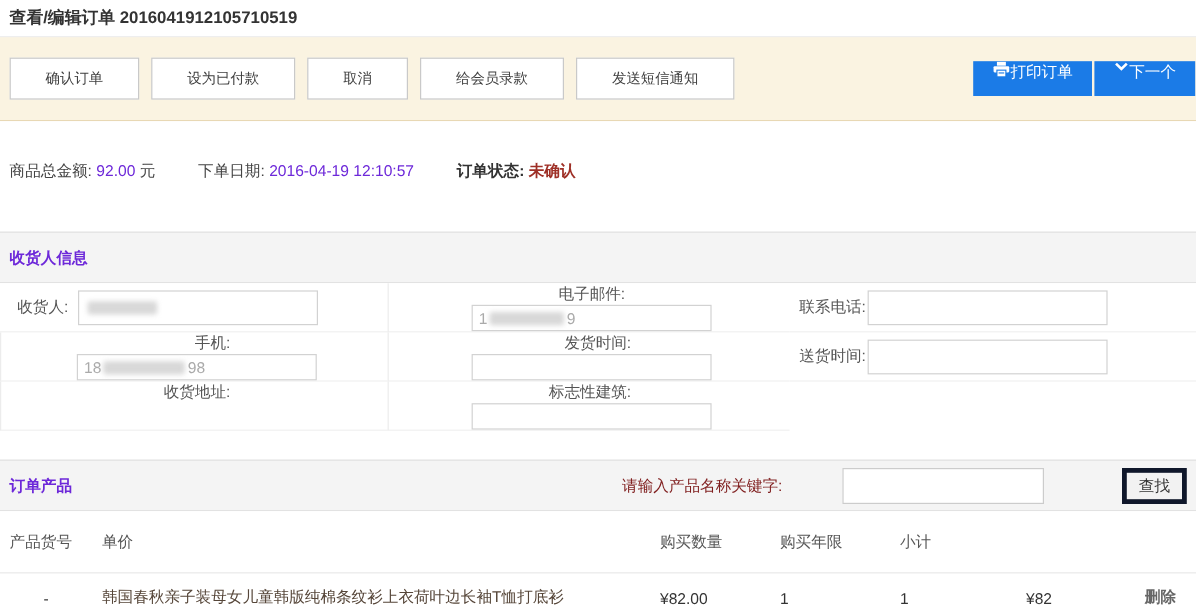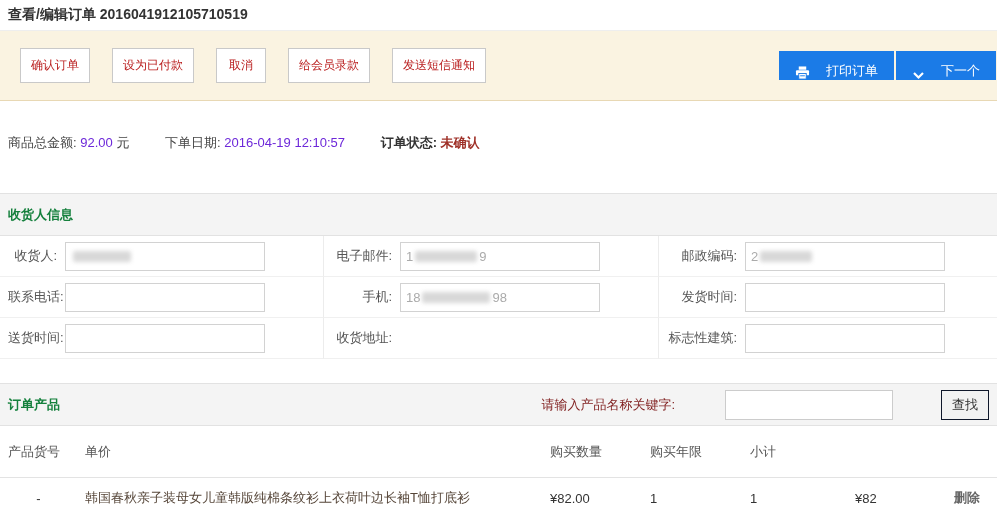--- a/index.html
+++ b/index.html
@@ -16,55 +16,55 @@
     background:#fff; font-size:14px; font-weight:bold; color:#333;text-align:right;
   }
 
   
   .toolbar {
     height:71px; background:#faf3e1;
     border-top:1px solid #eee; border-bottom:1px solid #e8d8b4;
     display:flex; align-items:center; padding:0 0 0 8px;
   }
   .btn-plain {
-    background:#fff; border:1px solid #c9c9c9; color:#b91c1c;
-    font-size:12px; padding:8px 10px; margin-right:10px; cursor:pointer;
-    font-family:inherit; min-width:50px; white-space:nowrap;margin-left:12px;
+    background:#fff; border:1px solid #c9c9c9; color:#404040;
+    font-size:12px; padding:8px 29px; margin-right:10px; cursor:pointer;
+    font-family:inherit; min-width:50px; white-space:nowrap;
   }
   .toolbar-spacer { flex:1; }
   .btn-blue {
     background:#1b7be7; color:#fff; border:none; cursor:pointer;
     font-size:13px; padding:0 16px; height:29px; margin-left:2px;
-    display:inline-flex; align-items:flex-end; gap:16px; font-family:inherit;
+    display:inline-flex; align-items:flex-start; gap:0; font-family:inherit;
     white-space:nowrap;
   }
   .btn-blue:last-child { margin-right:1px; }
 
   
   .summary { height:92px; padding:33px 8px 0; background:#fff; font-size:13px; color:#444; }
   .summary .grp { margin-right:32px; }
   .val-red { color:#6d28d9; }
   .status-label { font-weight:bold; color:#333; }
   .status-val { font-weight:bold; color:#9e2f26; }
 
   
   .band {
     height:43px; background:#f4f4f4;
     border-top:1px solid #e2e2e2; border-bottom:1px solid #e2e2e2;
     display:flex; align-items:center; padding:0 8px;
   }
-  .band-title { font-weight:bold; font-size:13px; color:#15803d; }
+  .band-title { font-weight:bold; font-size:13px; color:#6d28d9; }
 
   
   .formgrid { display:grid; grid-template-columns:323px 335px 1fr; background:#fff; }
   .cell {
     height:41px; display:flex; align-items:center;
     border-bottom:1px solid #f0f0f0; padding-left:8px;
   }
-  .cell.csep { border-left:1px solid #ececec; padding-left:4px; }
+  .cell.csep { border-left:1px solid #ececec; padding-left:4px;flex-direction:column; }
   .flabel { text-align:right; color:#555; margin-right:8px; flex:0 0 auto; white-space:nowrap; }
   .flabel.w1 { width:49px; }
   .flabel.w2 { width:64px; }
   .flabel.w3 { width:74px; }
   .finput {
     width:200px; height:29px; border:1px solid #d2d2d2; background:#fff;
     display:flex; align-items:center; padding:0 5px; color:#555;
     font-size:13px; overflow:hidden; white-space:nowrap; cursor:text;
   }
   .redact {
@@ -76,22 +76,22 @@
 
   
   .prodband { justify-content:flex-start;gap:44px; }
   .prodband .spacer { flex:1; }
   .search-label { color:#7f1d1d; margin-right:6px; white-space:nowrap; }
   .search-input {
     width:168px; height:30px; border:1px solid #ccc; padding:0 6px;
     font-size:13px; font-family:inherit; outline:none;
   }
   .btn-find {
-    height:30px; background:#f2f2f2; border:1px solid #0f172a; color:#333;
-    font-size:13px; padding:0 10px; margin-left:4px; cursor:pointer;
+    height:30px; background:#f2f2f2; border:4px solid #0f172a; color:#333;
+    font-size:13px; padding:0 10px; margin-left:21px; cursor:pointer;
     font-family:inherit; white-space:nowrap;
   }
 
   .ptable-head, .ptable-row {
     display:grid;
     grid-template-columns:77px 465px 100px 100px 105px 95px 55px;
     align-items:center; background:#fff;
   }
   .ptable-head { height:52px; border-bottom:1px solid #e3e3e3; color:#555; }
   .ptable-head > div { padding-left:8px; }
@@ -167,28 +167,20 @@
     </div>
   </div>
   <div class="cell csep">
     <span class="flabel w2">电子邮件:</span>
     <div class="finput">
       <span class="dim">1</span>
       <span class="redact" style="width:62px"></span>
       <span class="dim">9</span>
     </div>
   </div>
-  <div class="cell csep">
-    <span class="flabel w3">邮政编码:</span>
-    <div class="finput">
-      <span class="dim">2</span>
-      <span class="redact" style="width:52px"></span>
-      <span class="dim"></span>
-    </div>
-  </div>
 
   <div class="cell">
     <span class="flabel w1">联系电话:</span>
     <div class="finput"></div>
   </div>
   <div class="cell csep">
     <span class="flabel w2">手机:</span>
     <div class="finput">
       <span class="dim">18</span>
       <span class="redact" style="width:68px"></span>

